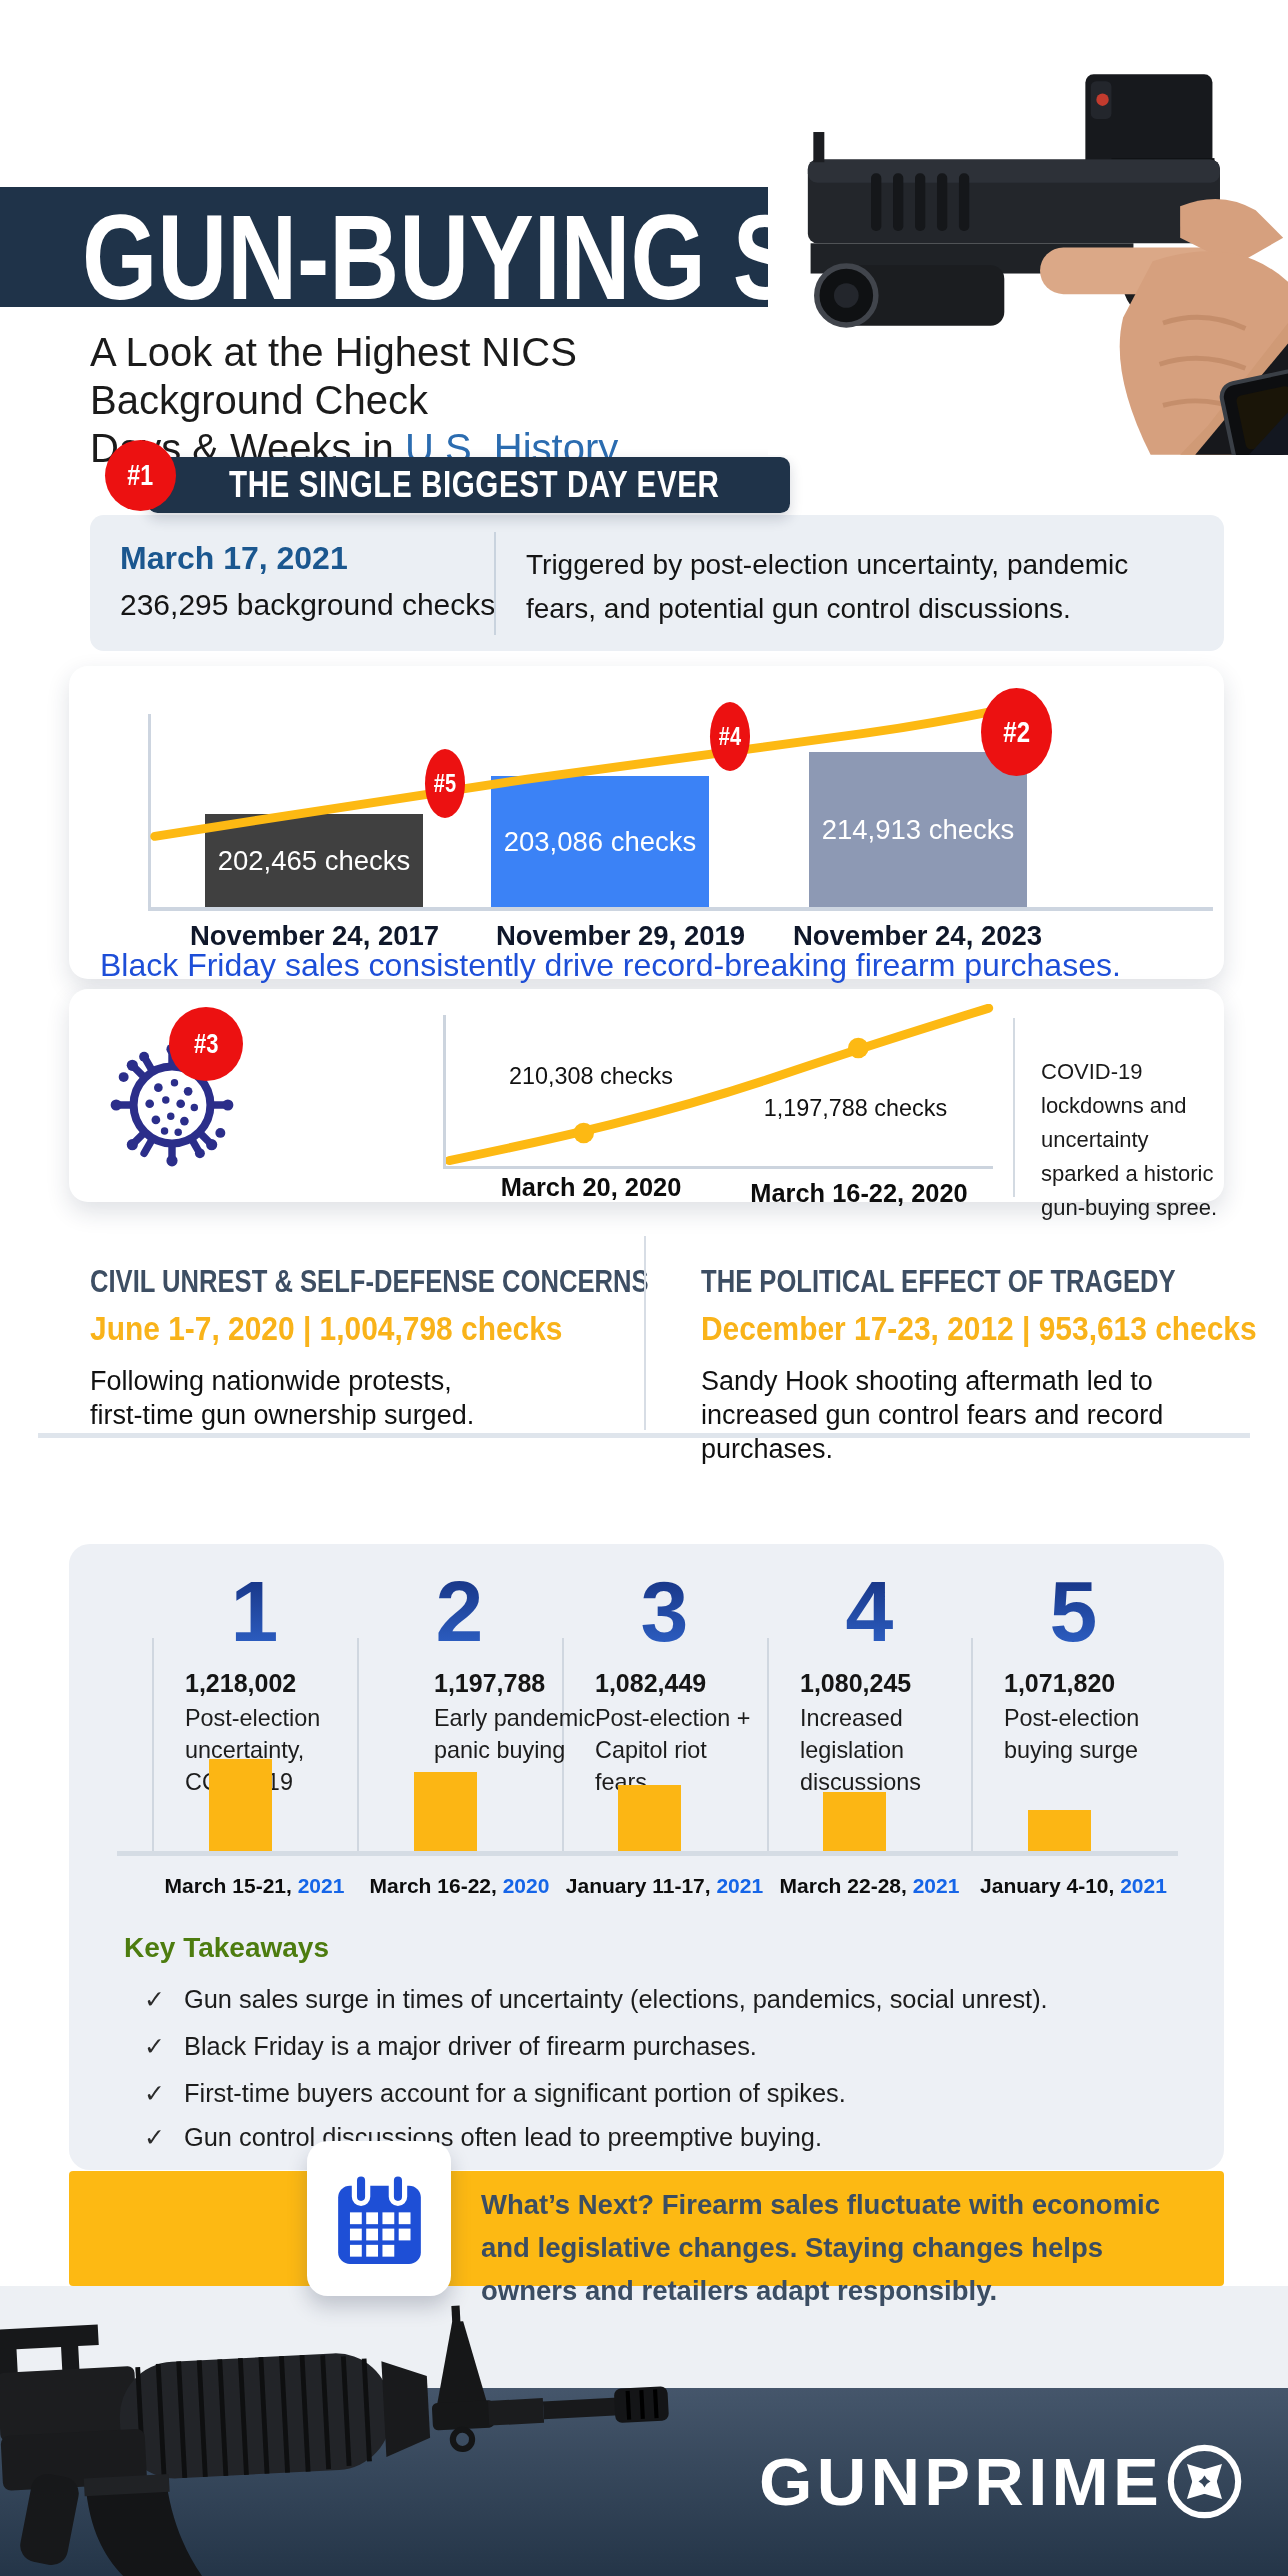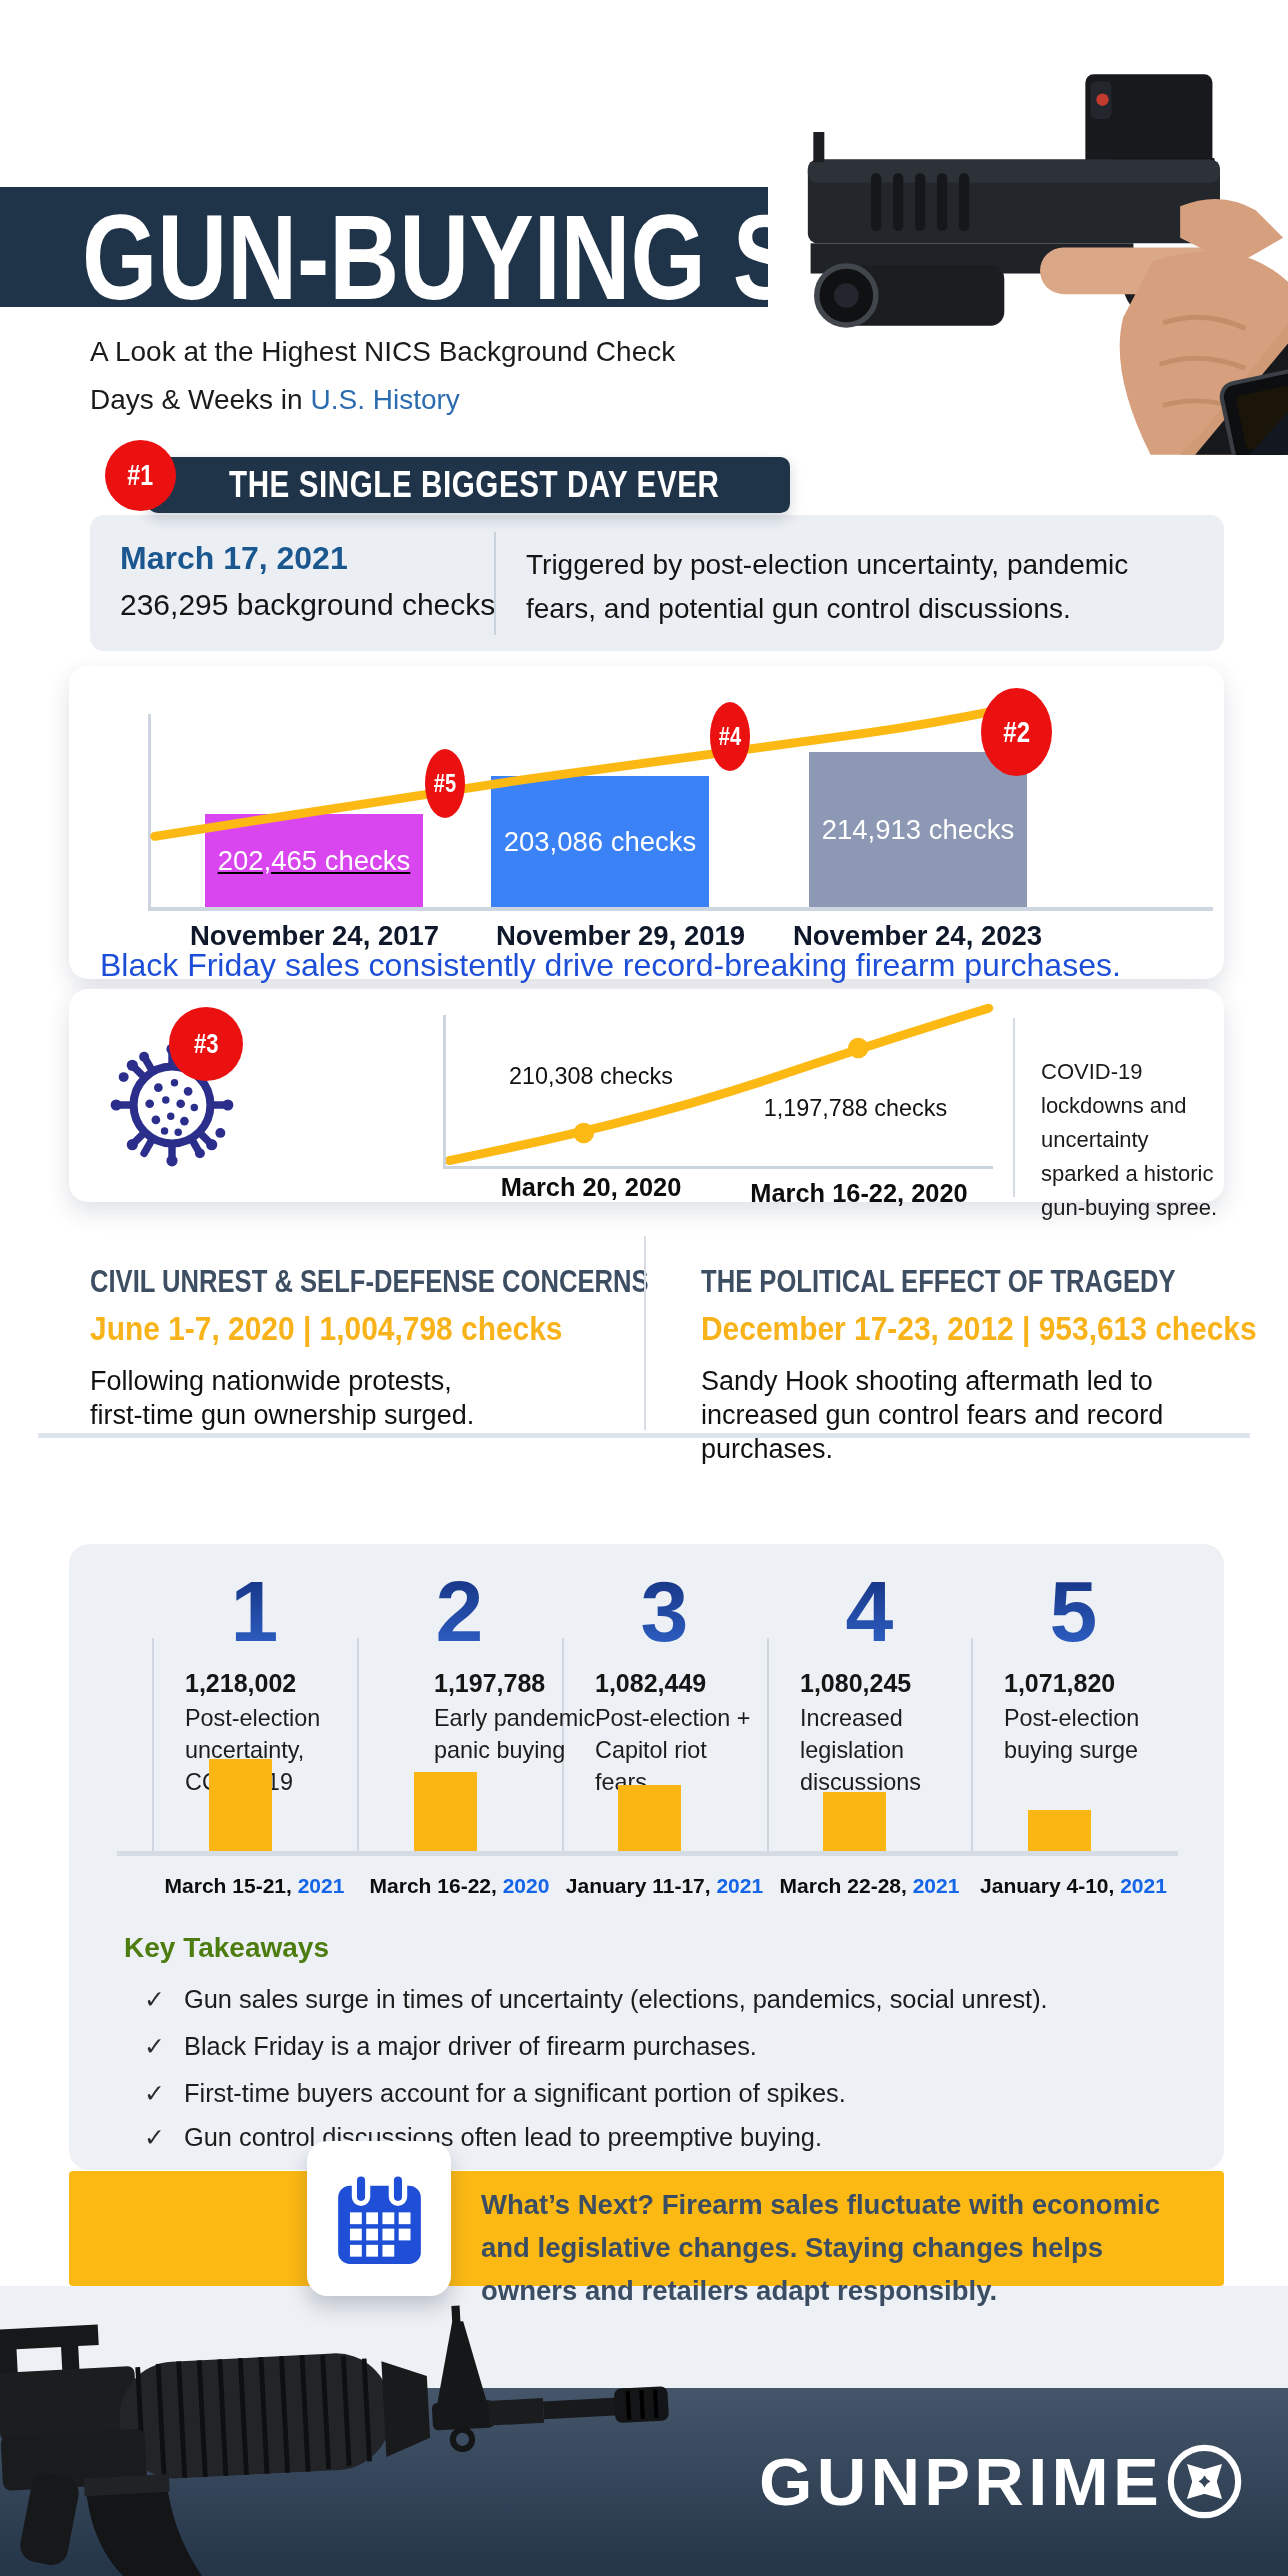--- a/index.html
+++ b/index.html
@@ -9,21 +9,21 @@
   .abs{position:absolute;}
   .cond{display:inline-block;transform:scaleX(0.8);transform-origin:0 50%;white-space:nowrap;}
   .cond-c{display:inline-block;transform:scaleX(0.8);transform-origin:50% 50%;white-space:nowrap;}
 
   
   .title1{left:82px;top:100px;font-size:115px;font-weight:bold;line-height:1;
     background:linear-gradient(180deg,#232a63 0%,#2f63cb 85%);-webkit-background-clip:text;background-clip:text;color:transparent;}
   .navy-band{left:0;top:187px;width:1288px;height:120px;background:#1f3349;}
   .title2{left:82px;top:197px;font-size:121px;font-weight:bold;line-height:1;color:#ffffff;}
   .photo-box{left:768px;top:0;width:520px;height:455px;background:#ffffff;z-index:5;}
-  .subtitle{left:90px;top:328px;width:687px;font-size:28px;line-height:48px;color:#1b1b1b;}
+  .subtitle{left:90px;top:328px;width:687px;font-size:40px;line-height:48px;color:#1b1b1b;}
   .subtitle .hl{color:#2b6cb0;}
 
   
   .badge-circle{border-radius:50%;background:#ec1111;color:#fff;font-weight:bold;
     display:flex;align-items:center;justify-content:center;z-index:6;}
   .s1-badge{left:105px;top:440px;width:71px;height:71px;font-size:29px;}
   .s1-pill{left:148px;top:457px;width:642px;height:56px;background:#1f3349;border-radius:9.6px;
     display:flex;align-items:center;padding-left:81px;box-sizing:border-box;box-shadow:0 5.5px 12.4px rgba(20,35,60,.18);z-index:4;}
   .s1-pill .t{color:#fff;font-size:37px;font-weight:bold;letter-spacing:0.7px;}
   .s1-panel{left:90px;top:515px;width:1134px;height:136px;background:#ebeff4;border-radius:13.7px;}
@@ -32,21 +32,21 @@
   .s1-divider{left:494px;top:532px;width:2.1px;height:103px;background:#c9d3de;}
   .s1-desc{left:526px;top:543px;width:659px;font-size:28px;line-height:44px;color:#141414;}
 
   
   .bf-card{left:69px;top:666px;width:1155px;height:313px;background:#ffffff;border-radius:19px;
     box-shadow:0 9.6px 23.4px rgba(25,40,70,.14);}
   .bf-axis-v{left:148px;top:714px;width:3.4px;height:196px;background:#cdd5e0;}
   .bf-baseline{left:148px;top:907px;width:1065px;height:4.1px;background:#cdd5e0;}
   .bf-bar{position:absolute;display:flex;align-items:center;justify-content:center;}
   .bf-bar span{color:#ffffff;font-size:27.5px;}
-  .bf-bar1{left:205px;top:814px;width:218px;height:93px;background:#d946ef;text-decoration:underline;}
+  .bf-bar1{left:205px;top:814px;width:218px;height:93px;background:#404040;}
   .bf-bar2{left:491px;top:776px;width:218px;height:131px;background:#3b82f6;}
   .bf-bar3{left:809px;top:752px;width:218px;height:155px;background:#8d99b4;}
   .bf-curve{left:141px;top:683px;width:893px;height:227px;}
   .bf-badge{z-index:7;}
   .bf-b5{left:425px;top:749px;width:40px;height:69px;font-size:25px;}
   .bf-b4{left:710px;top:702px;width:40px;height:69px;font-size:25px;}
   .bf-b2{left:981px;top:688px;width:71px;height:88px;font-size:30px;}
   .bf-date{position:absolute;top:920px;font-size:27.5px;font-weight:bold;color:#0f172a;text-align:center;width:289px;}
   .bf-d1{left:170px;} .bf-d2{left:476px;} .bf-d3{left:773px;}
   .bf-caption{left:100px;top:947px;font-size:32px;color:#1d4ed8;}

